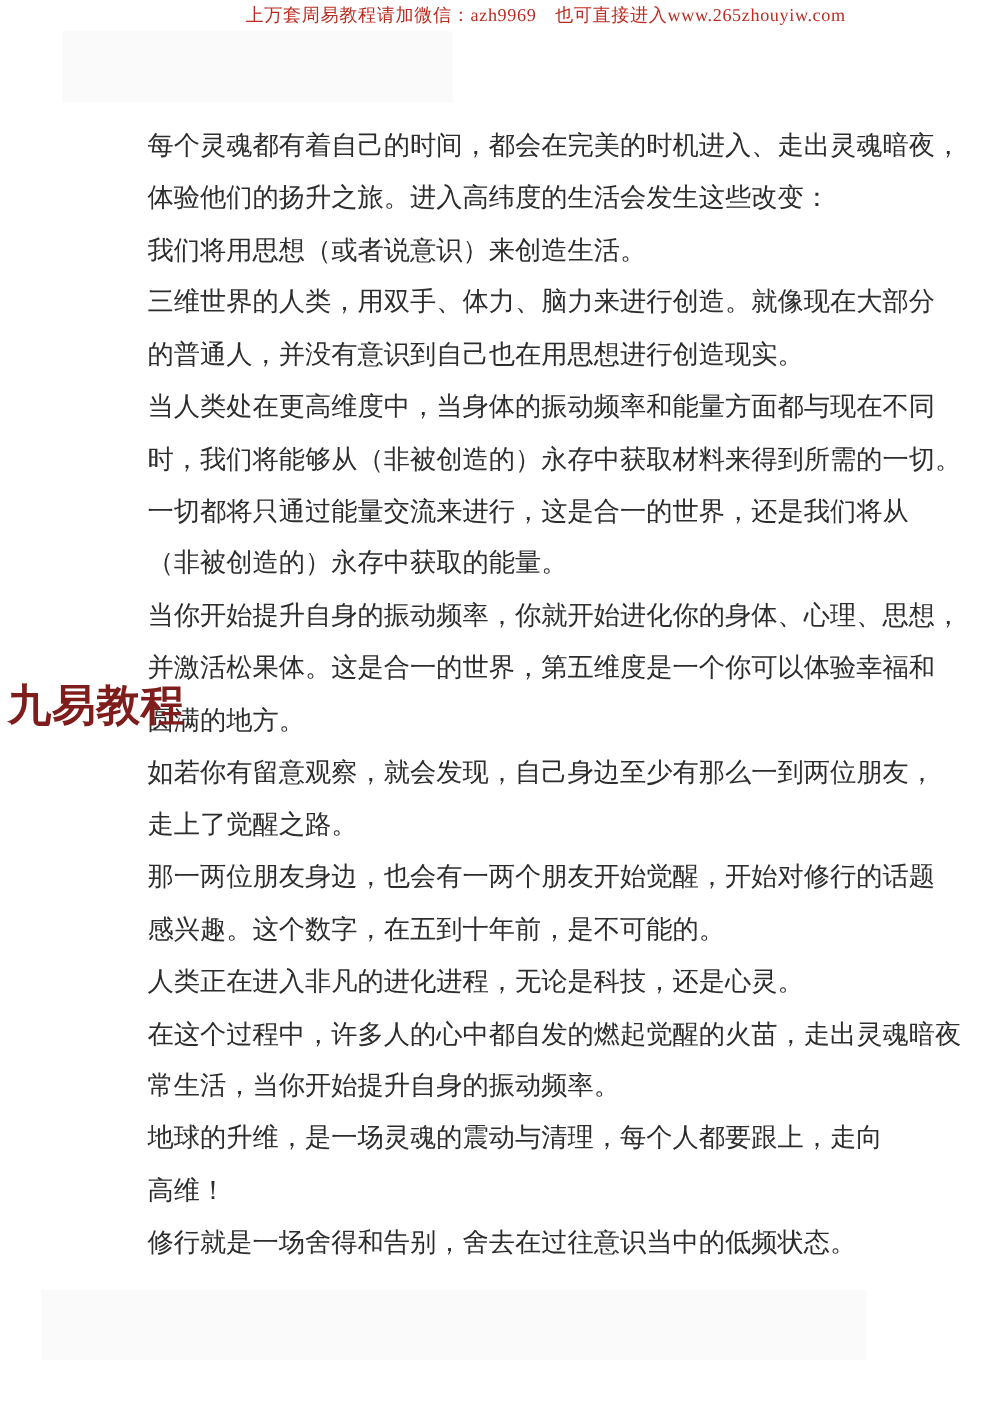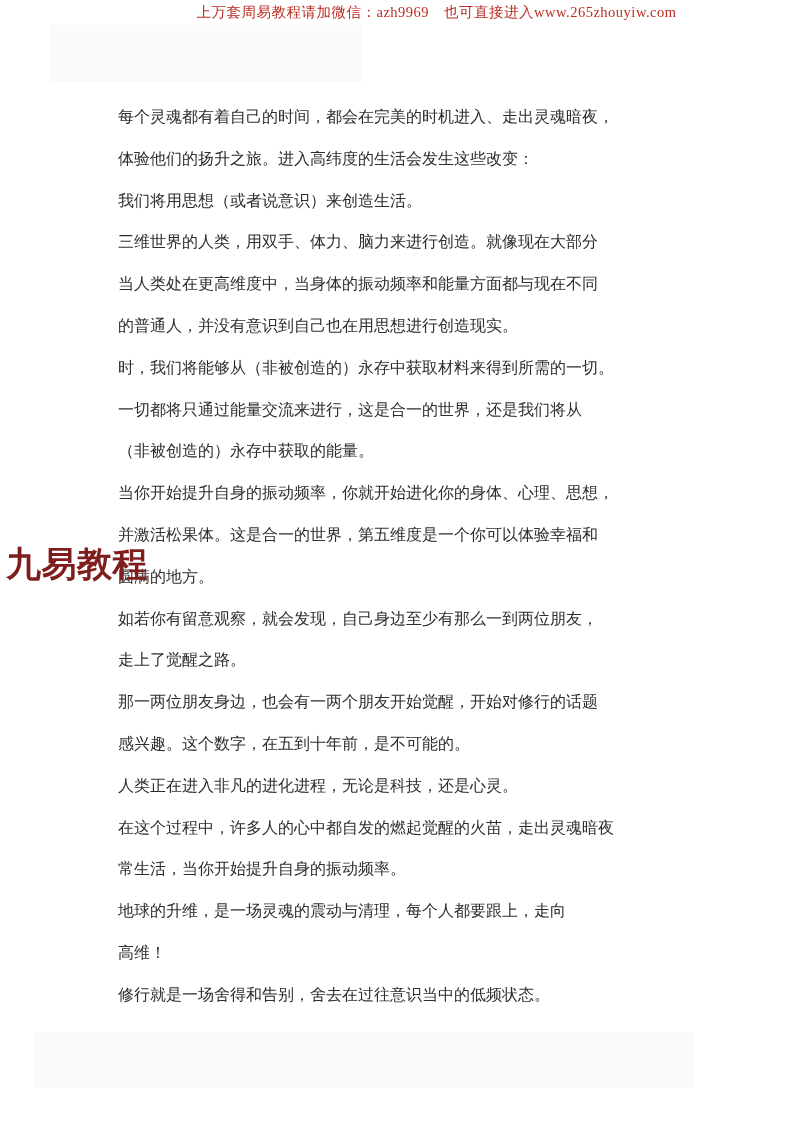--- a/index.html
+++ b/index.html
@@ -62,43 +62,43 @@
   .doc-text {
     position: absolute;
     left: 118px;
     top: 96px;
     width: 580px;
     z-index: 1;
   }
   .doc-text .line {
     height: 41.8px;
     line-height: 41.8px;
-    font-size: 16px;
+    font-size: 21px;
     color: #2d2d2d;
     white-space: nowrap;
   }
 </style>
 </head>
 <body>
 
 <div class="page">
 
   <div class="band-top"></div>
 
   <div class="promo-header">上万套周易教程请加微信：azh9969　也可直接进入www.265zhouyiw.com</div>
 
   <div class="watermark">九易教程</div>
 
   <div class="doc-text">
     <div class="line">每个灵魂都有着自己的时间，都会在完美的时机进入、走出灵魂暗夜，</div>
     <div class="line">体验他们的扬升之旅。进入高纬度的生活会发生这些改变：</div>
     <div class="line">我们将用思想（或者说意识）来创造生活。</div>
     <div class="line">三维世界的人类，用双手、体力、脑力来进行创造。就像现在大部分</div>
+    <div class="line">的普通人，并没有意识到自己也在用思想进行创造现实。</div>
     <div class="line">当人类处在更高维度中，当身体的振动频率和能量方面都与现在不同</div>
-    <div class="line">的普通人，并没有意识到自己也在用思想进行创造现实。</div>
     <div class="line">时，我们将能够从（非被创造的）永存中获取材料来得到所需的一切。</div>
     <div class="line">一切都将只通过能量交流来进行，这是合一的世界，还是我们将从</div>
     <div class="line">（非被创造的）永存中获取的能量。</div>
     <div class="line">当你开始提升自身的振动频率，你就开始进化你的身体、心理、思想，</div>
     <div class="line">并激活松果体。这是合一的世界，第五维度是一个你可以体验幸福和</div>
     <div class="line">圆满的地方。</div>
     <div class="line">如若你有留意观察，就会发现，自己身边至少有那么一到两位朋友，</div>
     <div class="line">走上了觉醒之路。</div>
     <div class="line">那一两位朋友身边，也会有一两个朋友开始觉醒，开始对修行的话题</div>
     <div class="line">感兴趣。这个数字，在五到十年前，是不可能的。</div>

